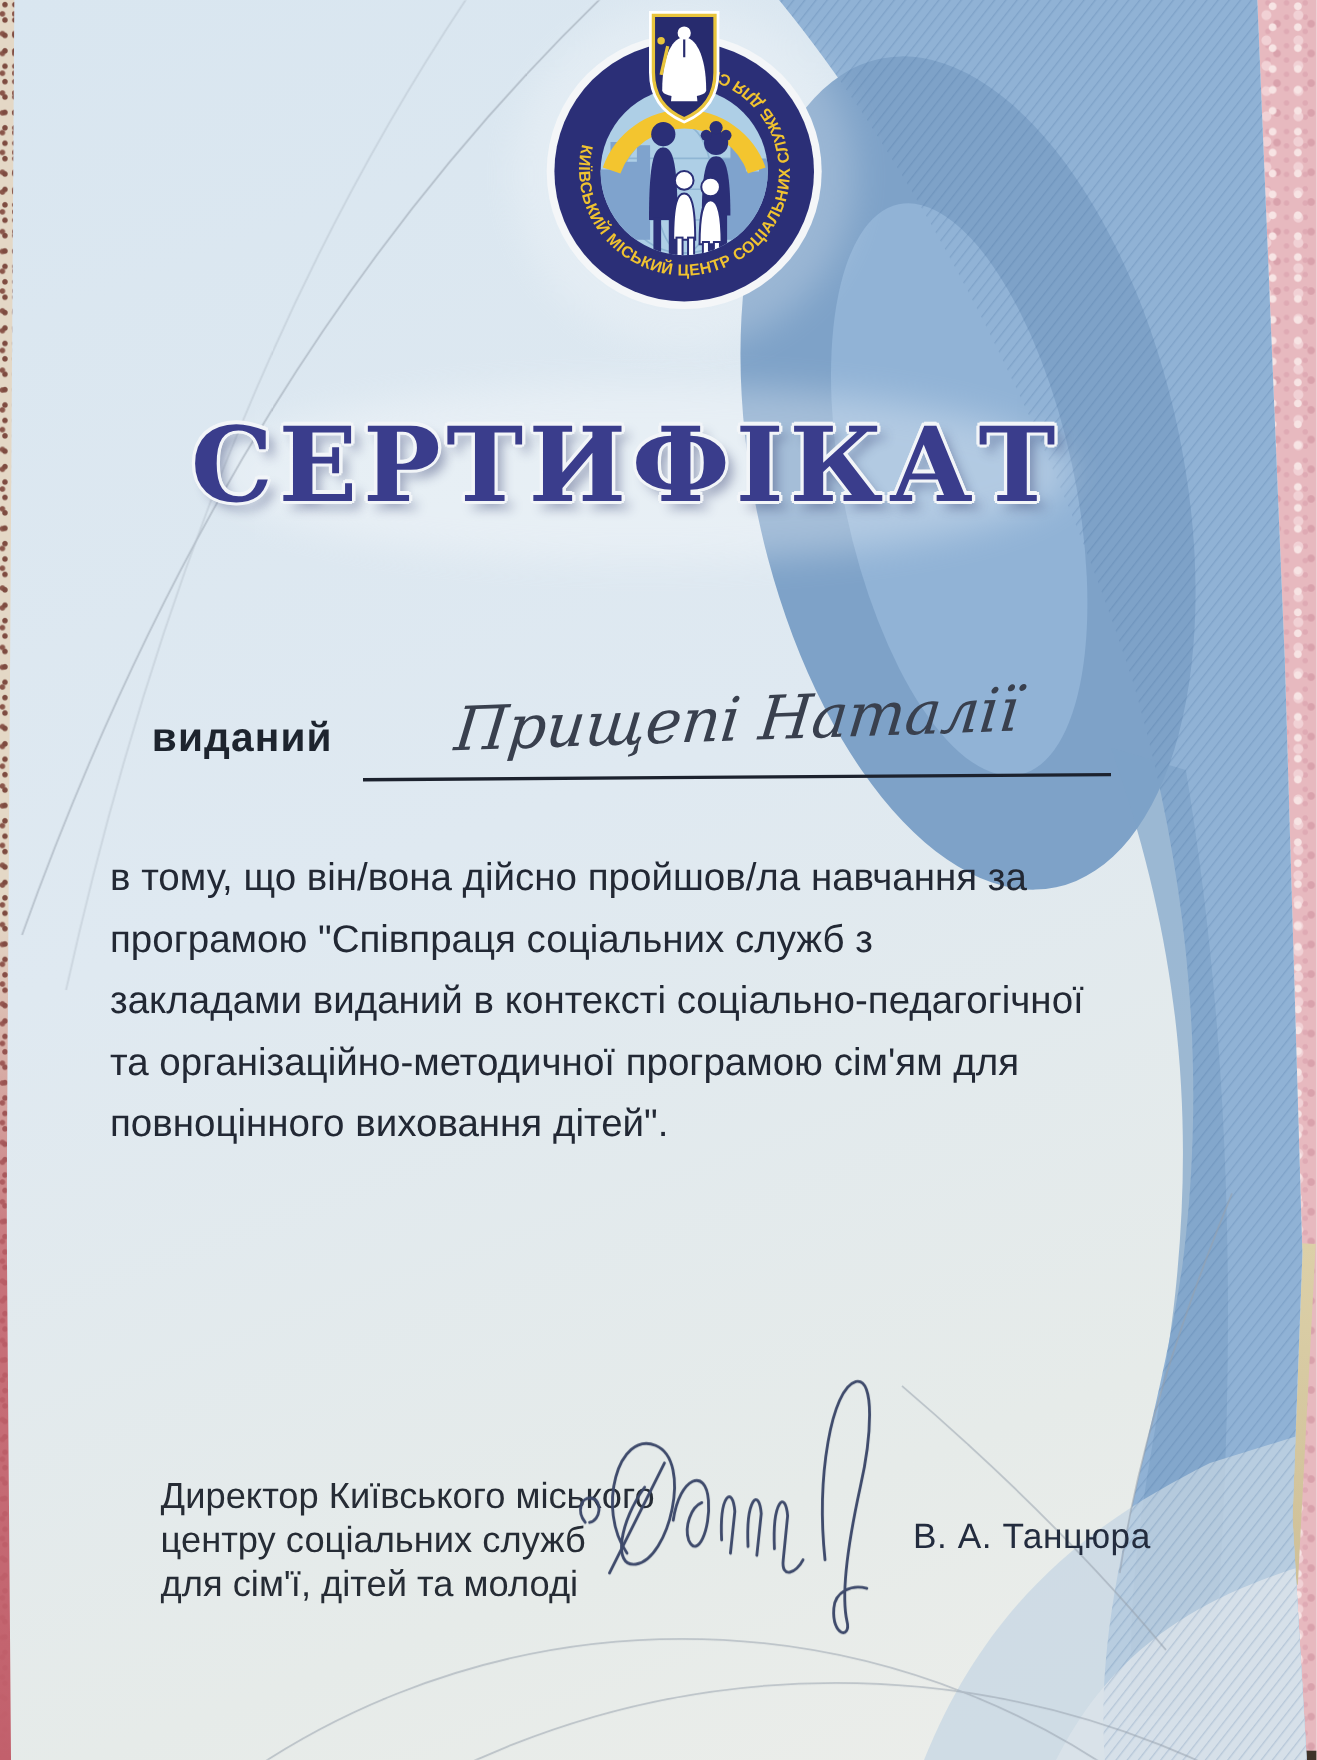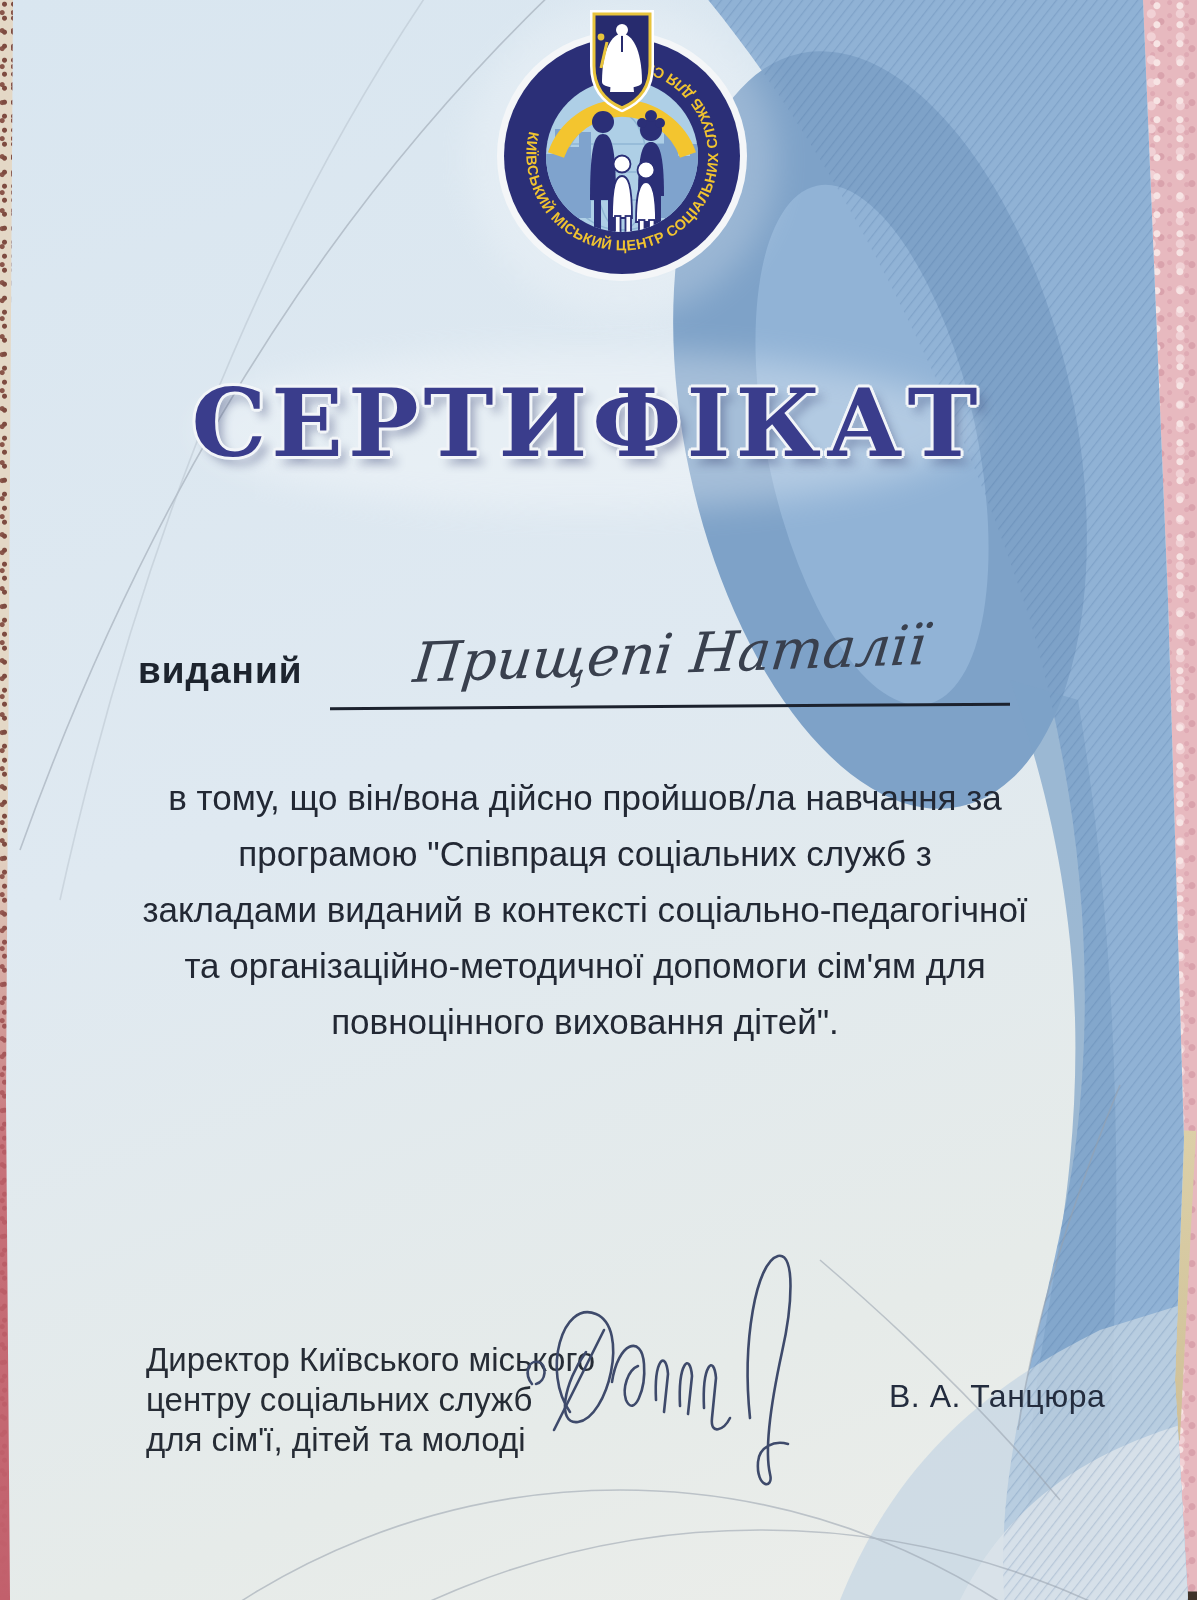--- a/index.html
+++ b/index.html
@@ -42,21 +42,21 @@
   .paper{
     position:absolute;inset:0;z-index:2;
     clip-path:polygon(13px 0px,1143px 0px,1168px 600px,1184px 1140px,1175px 1380px,1188px 1600px,10px 1600px,6px 1100px);
     background:linear-gradient(160deg,#d9e6f0 0%,#dfe9f1 45%,#e6ebe9 80%,#edeeea 100%);
   }
   .swirl-svg{position:absolute;left:0;top:0;}
 
   .emblem{position:absolute;left:495px;top:4px;width:254px;height:296px;}
 
   .title{
-    position:absolute;left:97px;top:368px;width:980px;text-align:center;
+    position:absolute;left:79px;top:368px;width:980px;text-align:center;
     font-family:"DejaVu Serif",serif;font-weight:bold;font-size:94px;letter-spacing:5px;
     color:#3a3d8c;white-space:nowrap;
     text-shadow:
       -2px -2px 0 #f2f5f8, 2px -2px 0 #f2f5f8, -2px 2px 0 #f2f5f8, 2px 2px 0 #f2f5f8,
       0 -3px 0 #f2f5f8, 0 3px 0 #f2f5f8, -3px 0 0 #f2f5f8, 3px 0 0 #f2f5f8,
       7px 8px 10px rgba(50,60,110,.40);
   }
 
   .issued-row{position:absolute;left:0;top:0;width:1197px;height:0;}
   .issued-label{
@@ -65,29 +65,29 @@
   .recipient-line{
     position:absolute;left:330px;top:705px;width:680px;height:3px;background:#1c222e;transform:rotate(-.4deg);
   }
   .recipient-name{
     position:absolute;left:340px;top:622px;width:660px;text-align:center;
     font-family:"DejaVu Serif",serif;font-style:italic;font-size:55px;color:#39404e;
     transform:rotate(-2deg) skewX(-8deg);white-space:nowrap;
   }
 
   .body-text{
-    position:absolute;left:100px;top:770px;width:970px;text-align:center;
+    position:absolute;left:100px;top:770px;width:970px;
     font-size:35px;line-height:56px;color:#222834;
   }
 
   .director-block{
     position:absolute;left:146px;top:1340px;font-size:33px;line-height:40px;color:#262c35;
   }
   .signer-name{
-    position:absolute;left:889px;top:1378px;font-size:32px;color:#232c3e;letter-spacing:.5px;white-space:nowrap;
+    position:absolute;left:830px;top:1378px;font-size:32px;color:#232c3e;letter-spacing:.5px;white-space:nowrap;
   }
   .signature-svg{position:absolute;left:520px;top:1222px;}
 </style>
 </head>
 <body>
 
 <div class="photo">
 
   <div class="fabric-left"></div>
   <div class="second-page"></div>
@@ -214,21 +214,21 @@
     <div class="issued-row">
       <span class="issued-label">виданий</span>
       <span class="recipient-name">Прищепі Наталії</span>
       <div class="recipient-line"></div>
     </div>
 
     <div class="body-text">
       <div>в тому, що він/вона дійсно пройшов/ла навчання за</div>
       <div>програмою "Співпраця соціальних служб з</div>
       <div>закладами виданий в контексті соціально-педагогічної</div>
-      <div>та організаційно-методичної допомоги сім'ям для</div>
+      <div>та організаційно-методичної програмою сім'ям для</div>
       <div>повноцінного виховання дітей".</div>
     </div>
 
     <div class="director-block">
       <div>Директор Київського міського</div>
       <div>центру соціальних служб</div>
       <div>для сім'ї, дітей та молоді</div>
     </div>
 
     <svg class="signature-svg" width="310" height="280" viewBox="0 0 310 280">

